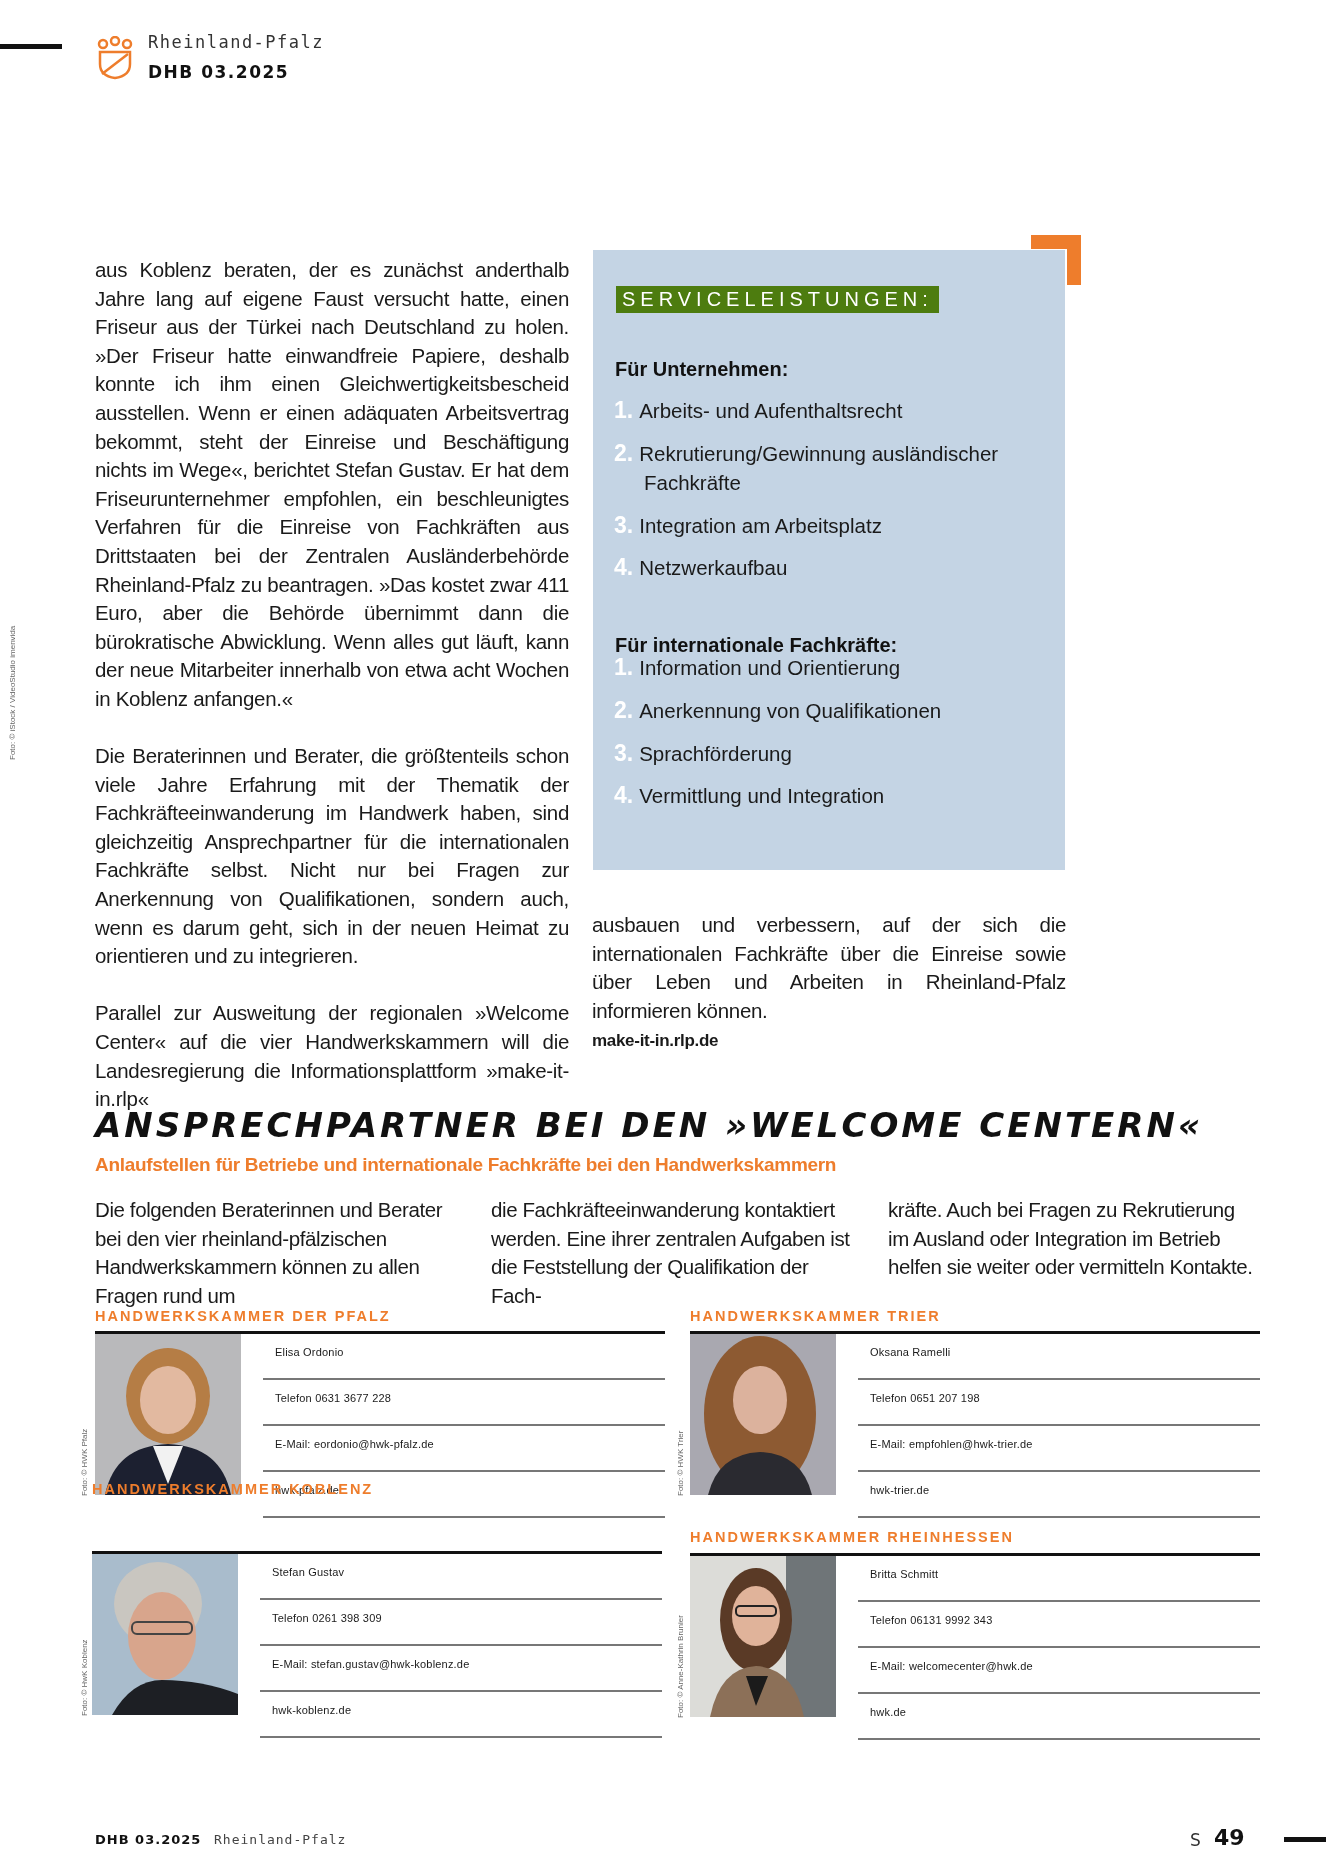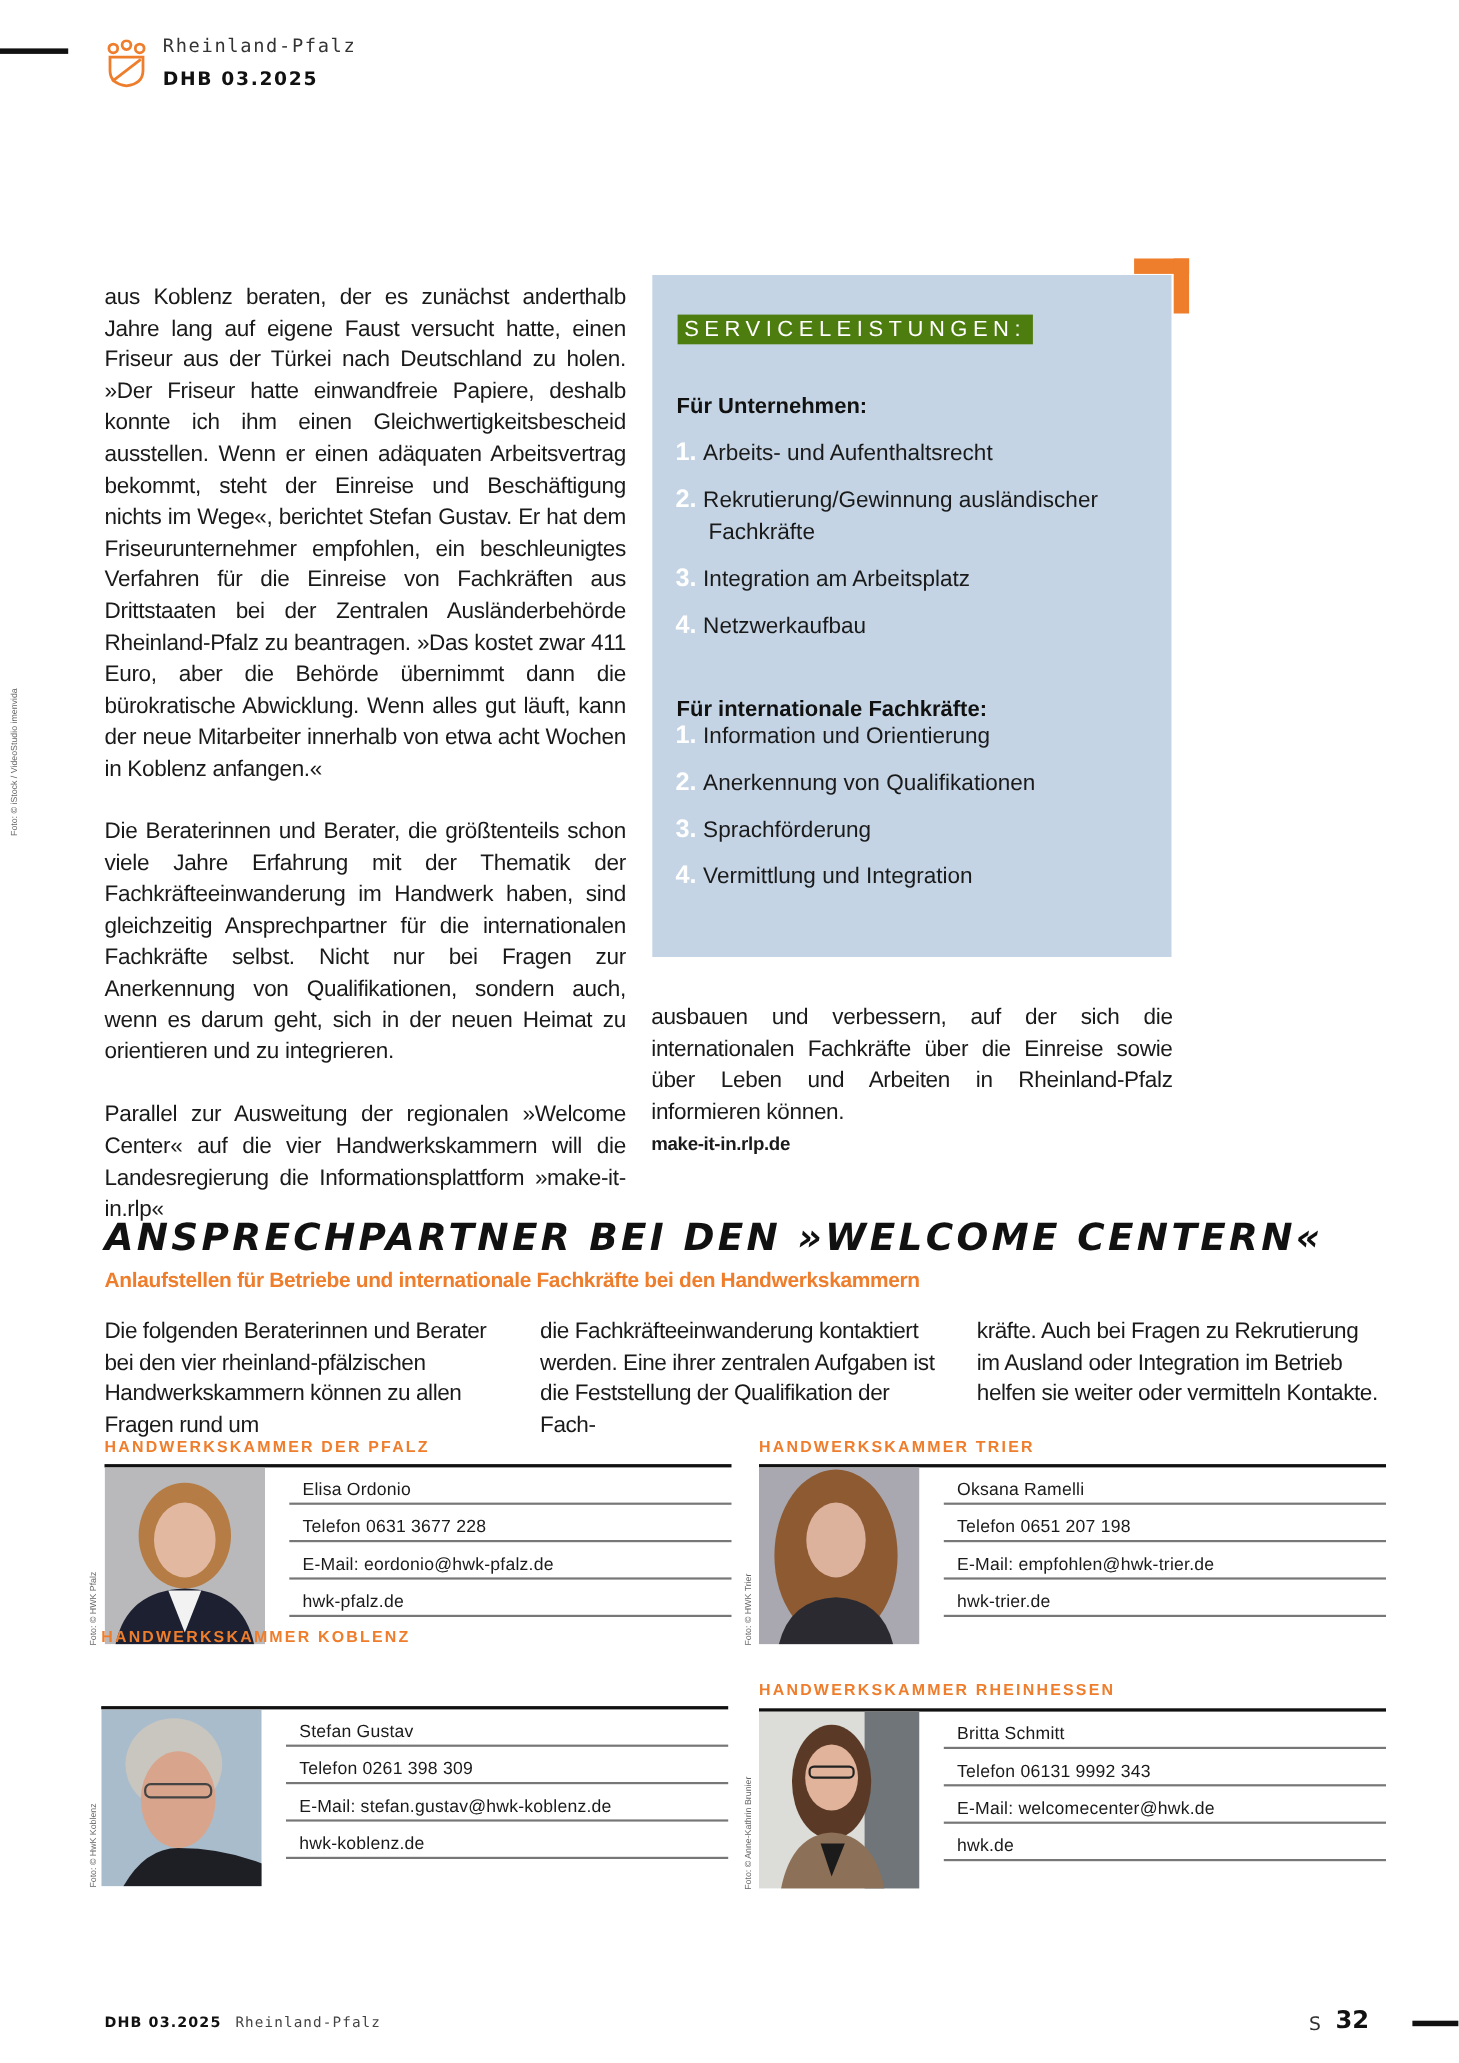--- a/index.html
+++ b/index.html
@@ -29,21 +29,21 @@
   .link-bold { font-weight: bold; font-size: 17px; }
 
   .section-title { position: absolute; left: 95px; top: 1105px; font-size: 34px; font-weight: bold; letter-spacing: 3px; color: #111; font-family: "DejaVu Sans", sans-serif; font-style: italic; }
   .section-sub { position: absolute; left: 95px; top: 1154px; font-size: 19px; font-weight: bold; color: #ee7d2c; letter-spacing: -0.3px; }
   .intro-col { position: absolute; top: 1196px; width: 372px; font-size: 20.5px; line-height: 28.6px; letter-spacing: -0.4px; }
 
   .hwk-label { position: absolute; font-size: 14.5px; font-weight: bold; letter-spacing: 2px; color: #ee7d2c; }
   .hwk-card { position: absolute; width: 570px; height: 164px; border-top: 3px solid #111; }
   .hwk-photo { position: absolute; left: 0; top: 0; width: 146px; height: 161px; overflow: hidden; }
   .hwk-rows { position: absolute; left: 168px; top: 0; right: 0; }
-  .hwk-row { height: 34px; border-bottom: 2px solid #777; font-size: 16px; padding: 12px 0 0 12px; color: #1a1a1a; letter-spacing: 0.2px; }
+  .hwk-row { height: 46px; border-bottom: 2px solid #777; font-size: 11px; padding: 12px 0 0 12px; color: #1a1a1a; letter-spacing: 0.2px; }
 
   .footer-issue { position: absolute; left: 95px; top: 1832px; font-size: 13px; font-weight: bold; letter-spacing: 1px; color: #111; font-family: "DejaVu Sans", sans-serif; }
   .footer-region { position: absolute; left: 214px; top: 1832px; font-size: 13px; color: #444; letter-spacing: 1px; font-family: "DejaVu Sans Mono", monospace; }
   .footer-s { position: absolute; left: 1190px; top: 1830px; font-size: 17px; color: #333; font-family: "DejaVu Sans", sans-serif; }
   .footer-page { position: absolute; left: 1214px; top: 1825px; font-size: 22px; font-weight: bold; color: #111; font-family: "DejaVu Sans", sans-serif; }
   .footer-rule { position: absolute; left: 1284px; top: 1837px; width: 42px; height: 5px; background: #111; }
 </style>
 </head>
 <body>
 
@@ -172,14 +172,14 @@
     <div class="hwk-row">Britta Schmitt</div>
     <div class="hwk-row">Telefon 06131 9992 343</div>
     <div class="hwk-row">E-Mail: welcomecenter@hwk.de</div>
     <div class="hwk-row">hwk.de</div>
   </div>
 </div>
 
 <div class="footer-issue">DHB 03.2025</div>
 <div class="footer-region">Rheinland-Pfalz</div>
 <div class="footer-s">S</div>
-<div class="footer-page">32</div>
+<div class="footer-page">49</div>
 <div class="footer-rule"></div>
 
 </body></html>

